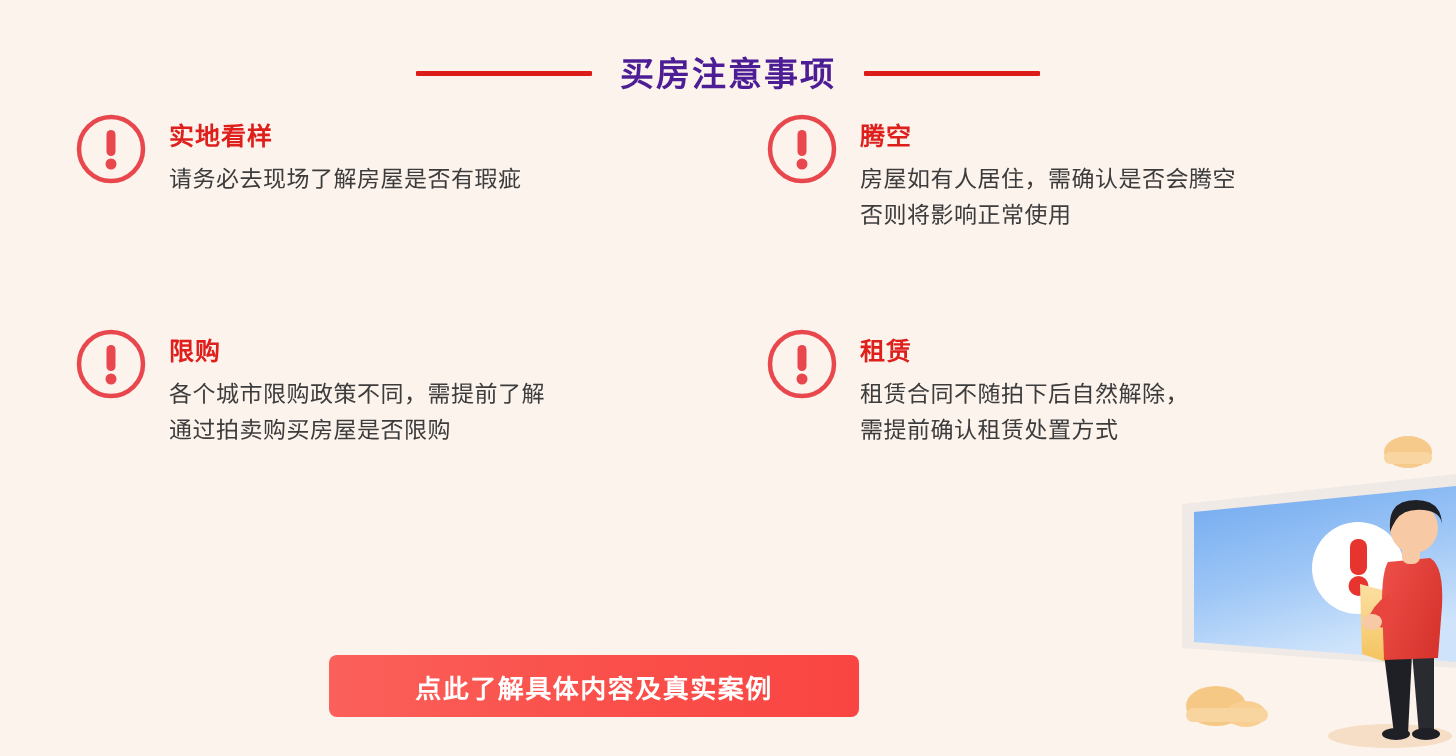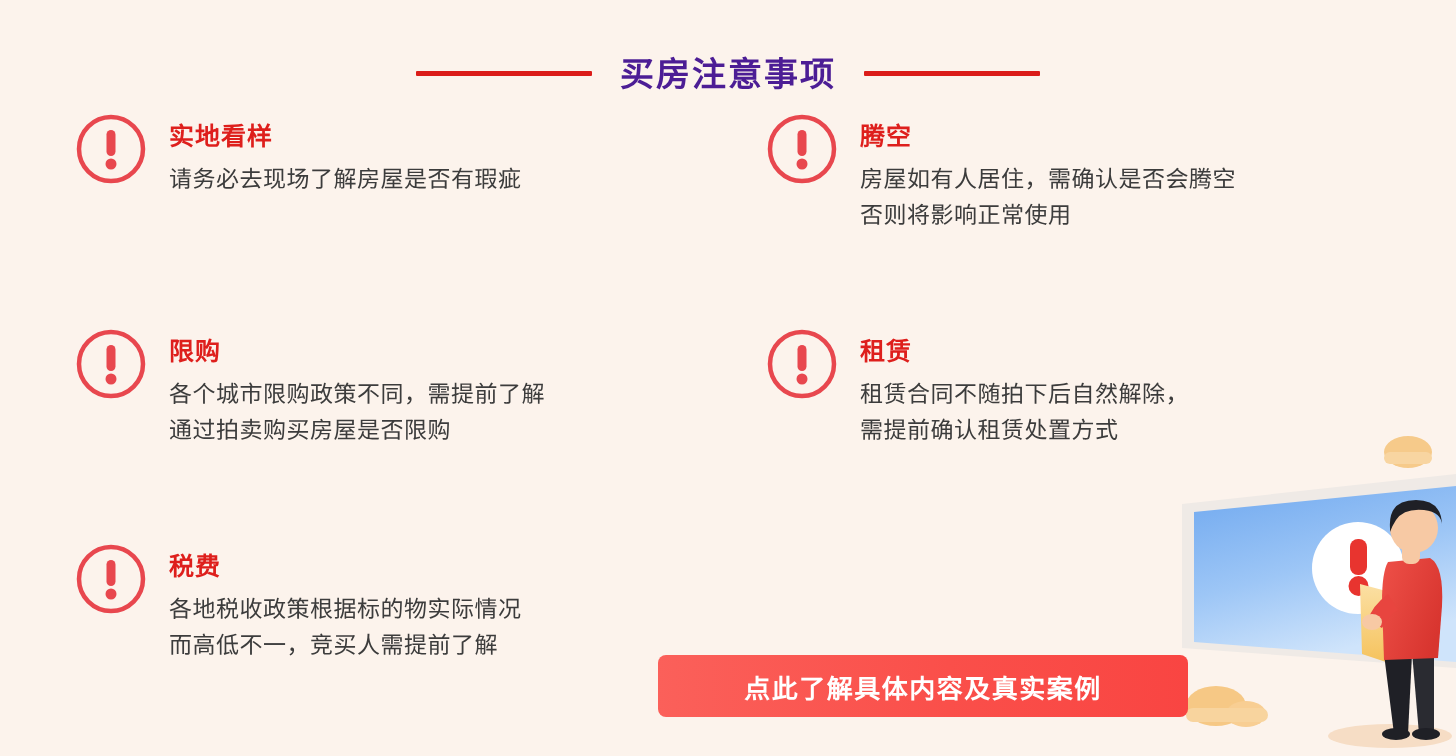--- a/index.html
+++ b/index.html
@@ -108,21 +108,21 @@
     white-space: nowrap;
   }
 
   
   .cta-wrap {
     position: absolute;
     left: 0;
     top: 655px;
     width: 1188px;
     display: flex;
-    justify-content: flex-end;
+    justify-content: center;
   }
   .cta-button {
     width: 530px;
     height: 62px;
     border: none;
     border-radius: 8px;
     background: linear-gradient(90deg, #FB605A 0%, #FA4F4A 55%, #F94542 100%);
     color: #FFFFFF;
     font-family: "Liberation Sans", "DejaVu Sans", sans-serif;
     font-size: 26px;
@@ -273,36 +273,20 @@
       </span>
       <div class="tip-body">
         <div class="tip-title">租赁</div>
         <div class="tip-lines">
           <div class="tip-line">租赁合同不随拍下后自然解除，</div>
           <div class="tip-line">需提前确认租赁处置方式</div>
         </div>
       </div>
     </div>
 
-    <div class="tip">
-      <span class="tip-icon">
-        <svg width="72" height="72" viewBox="0 0 72 72" xmlns="http://www.w3.org/2000/svg">
-          <circle cx="36" cy="36" r="32" fill="none" stroke="#E8474E" stroke-width="4.5"></circle>
-          <rect x="31.5" y="17" width="9" height="26" rx="4.5" fill="#E8474E"></rect>
-          <circle cx="36" cy="51" r="5.5" fill="#E8474E"></circle>
-        </svg>
-      </span>
-      <div class="tip-body">
-        <div class="tip-title">税费</div>
-        <div class="tip-lines">
-          <div class="tip-line">各地税收政策根据标的物实际情况</div>
-          <div class="tip-line">而高低不一，竞买人需提前了解</div>
-        </div>
-      </div>
-    </div>
 
 
   </div>
 
   <div class="cta-wrap">
     <button class="cta-button">点此了解具体内容及真实案例</button>
   </div>
 
 </div>
 

